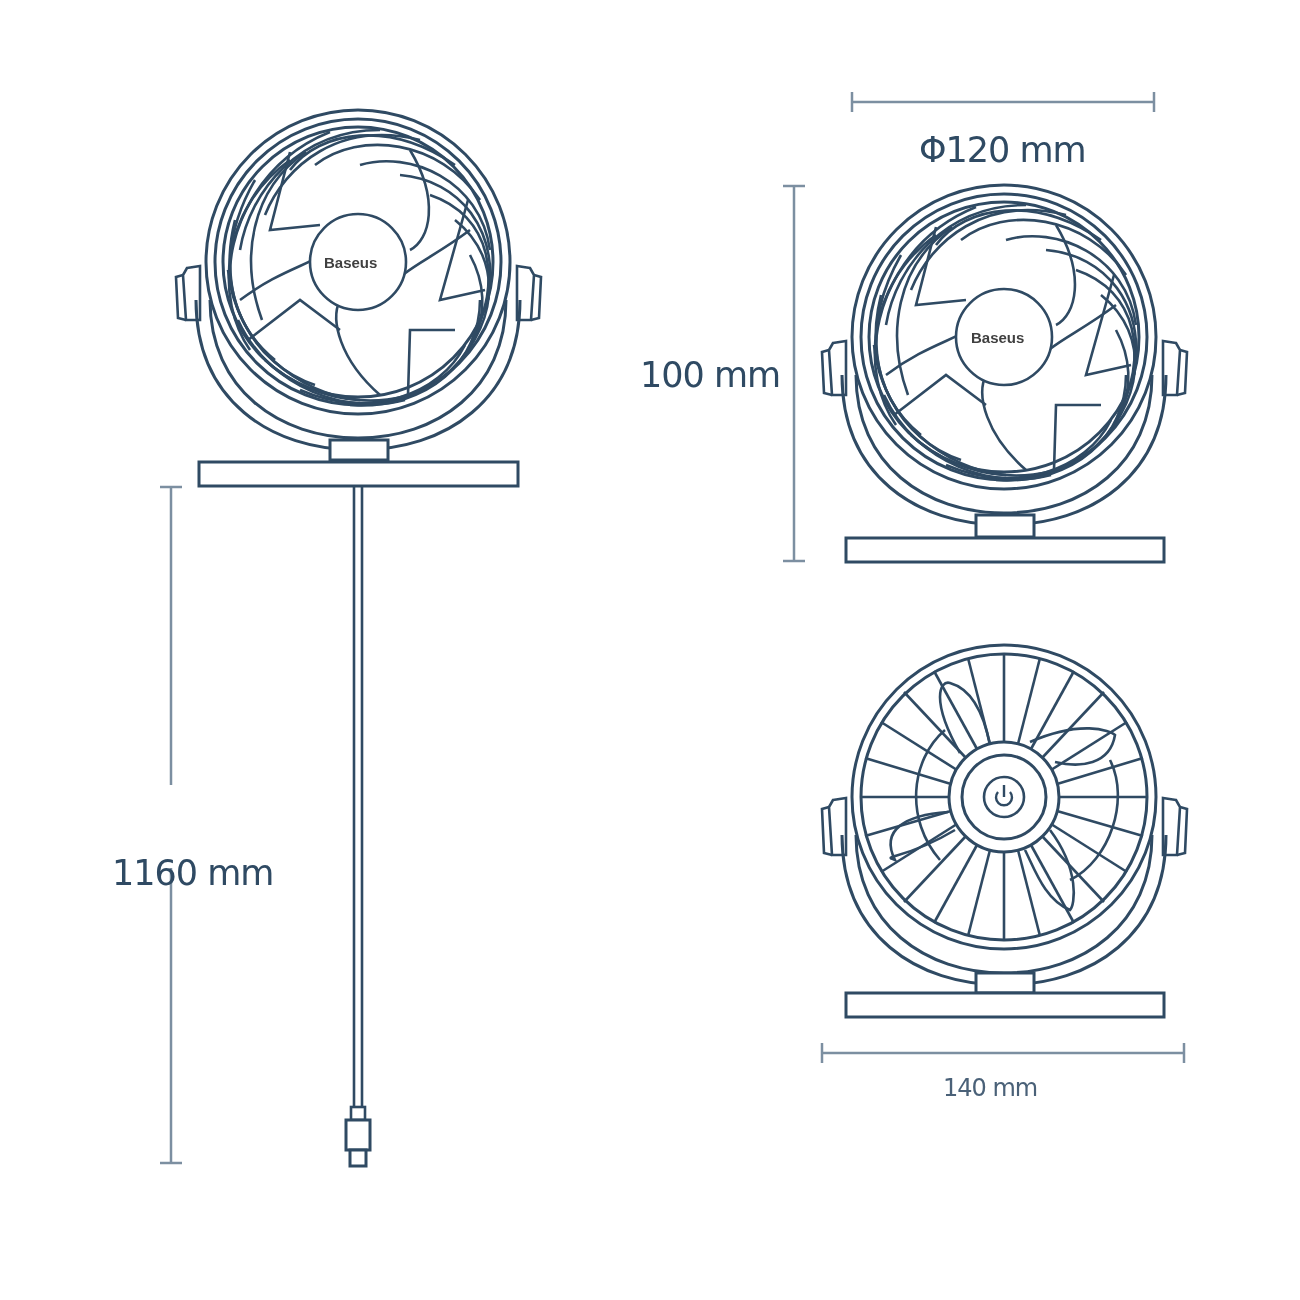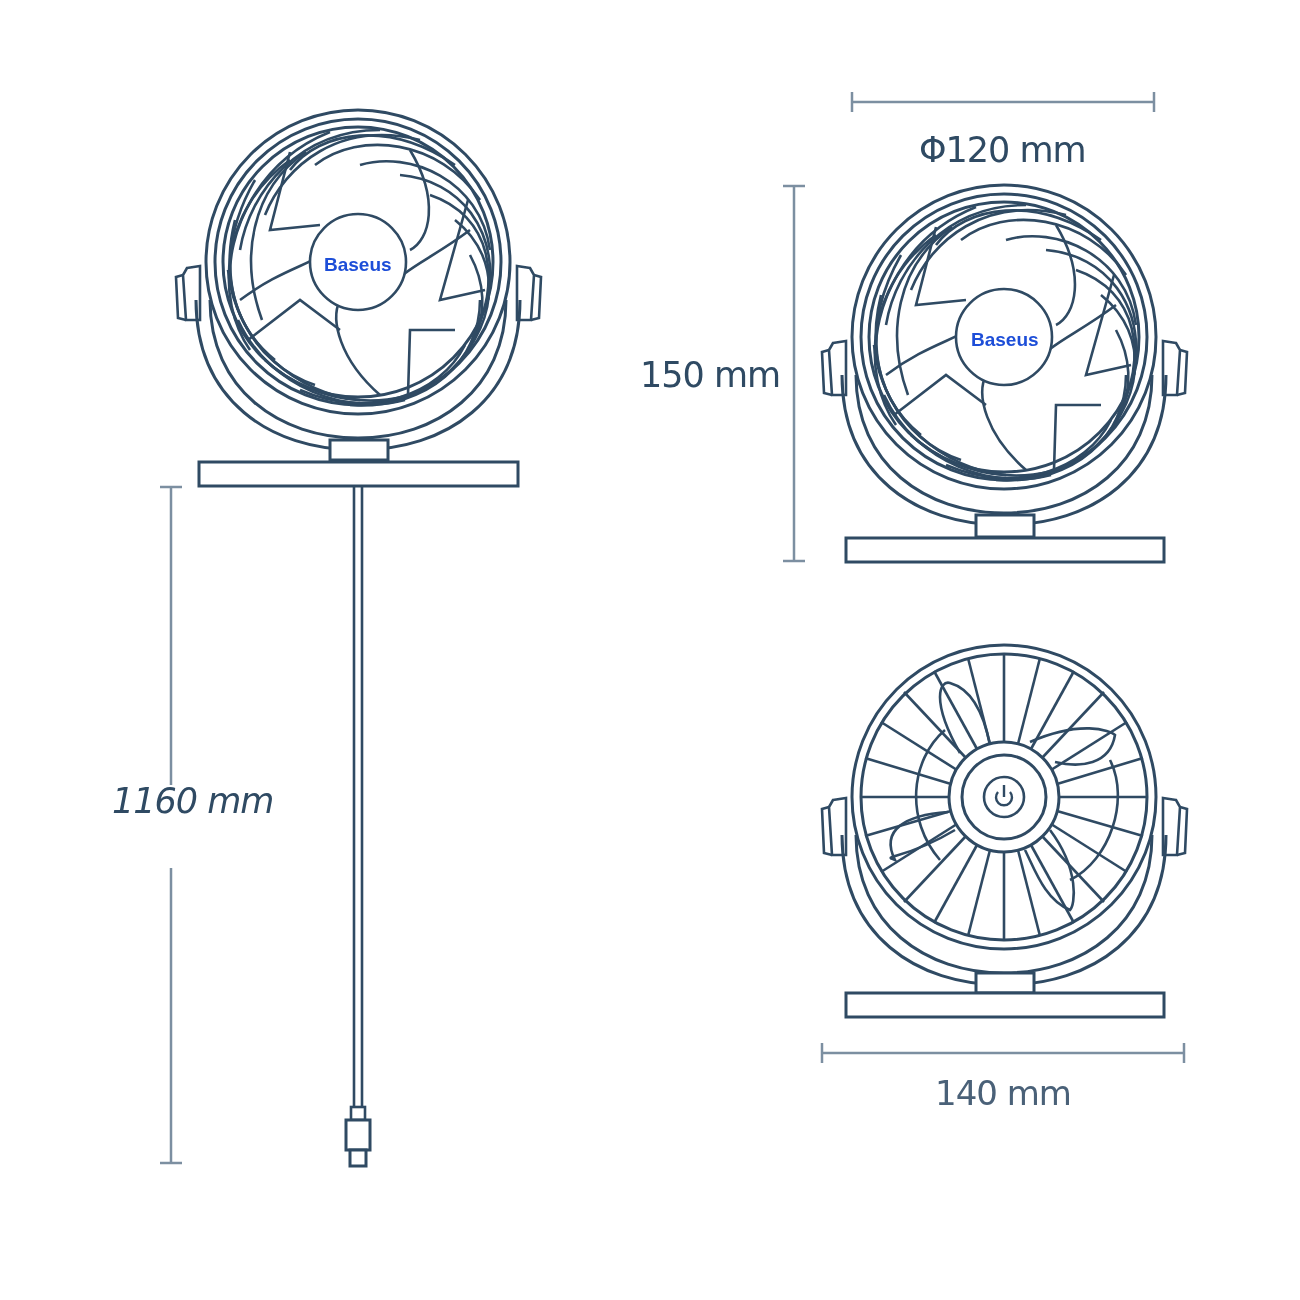--- a/index.html
+++ b/index.html
@@ -1,21 +1,21 @@
 <!DOCTYPE html>
 <html><head>
   <meta charset="utf-8">
   <style>
     html, body { margin: 0; padding: 0; background: #ffffff; }
     body { width: 1300px; height: 1300px; position: relative; overflow: hidden; font-family: "Liberation Sans", sans-serif; }
     .stage { position: absolute; left: 0; top: 0; width: 1300px; height: 1300px; }
     .dim-label { position: absolute; color: #2f4a63; font-family: "DejaVu Sans", sans-serif; font-size: 35px; letter-spacing: -1px; white-space: nowrap; line-height: 1; }
-    .dim-label.light { color: #4a6178; font-size: 34px; }
+    .dim-label.light { color: #4a6178; font-size: 24px; margin-left: 8px; }
     svg { position: absolute; left: 0; top: 0; }
-    .brand { position: absolute; font-family: "Liberation Sans", sans-serif; font-weight: bold; color: #1d4ed8; font-size: 19px; line-height: 1; }
+    .brand { position: absolute; font-family: "Liberation Sans", sans-serif; font-weight: bold; color: #404040; font-size: 15px; line-height: 1; }
   </style>
 </head>
 <body>
 
 <div class="stage">
 
   <svg width="1300" height="1300" viewBox="0 0 1300 1300">
     <defs>
 
       <g id="swirl-spokes">
@@ -211,17 +211,17 @@
     <g stroke="#7c8fa1" stroke-width="2.5" fill="none">
       <line x1="822" y1="1043" x2="822" y2="1063"></line>
       <line x1="822" y1="1053" x2="1184" y2="1053"></line>
       <line x1="1184" y1="1043" x2="1184" y2="1063"></line>
     </g>
   </svg>
 
   <span class="brand" style="left:324px; top:255px;">Baseus</span>
   <span class="brand" style="left:971px; top:330px;">Baseus</span>
 
-  <div class="dim-label" style="left:112px; top:784px;font-style:italic;">1160 mm</div>
+  <div class="dim-label" style="left:112px; top:856px;">1160 mm</div>
   <div class="dim-label" style="left:919px; top:125px;margin-top:8px;">Φ120 mm</div>
-  <div class="dim-label" style="left:640px; top:358px;">150 mm</div>
+  <div class="dim-label" style="left:640px; top:358px;">100 mm</div>
   <div class="dim-label light" style="left:935px; top:1076px;">140 mm</div>
 </div>
 
 </body></html>

